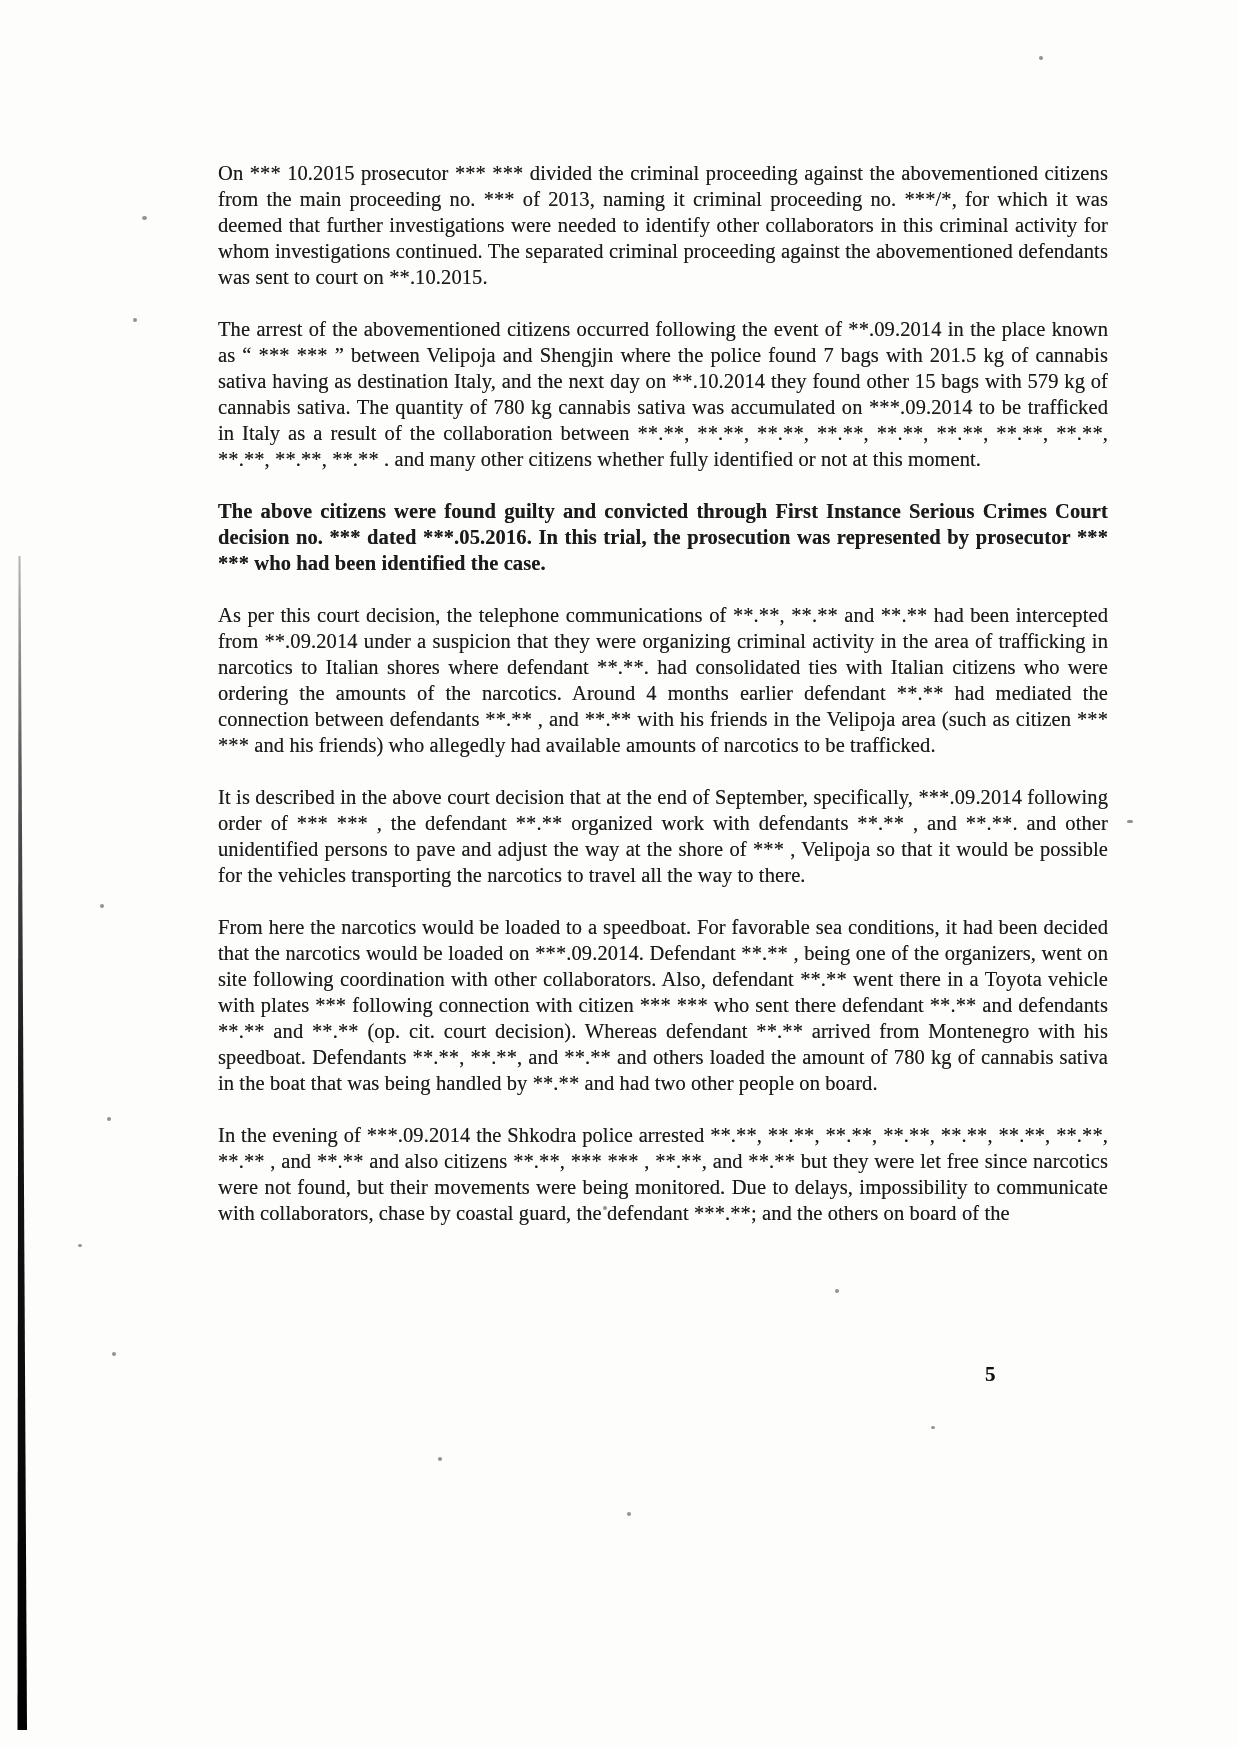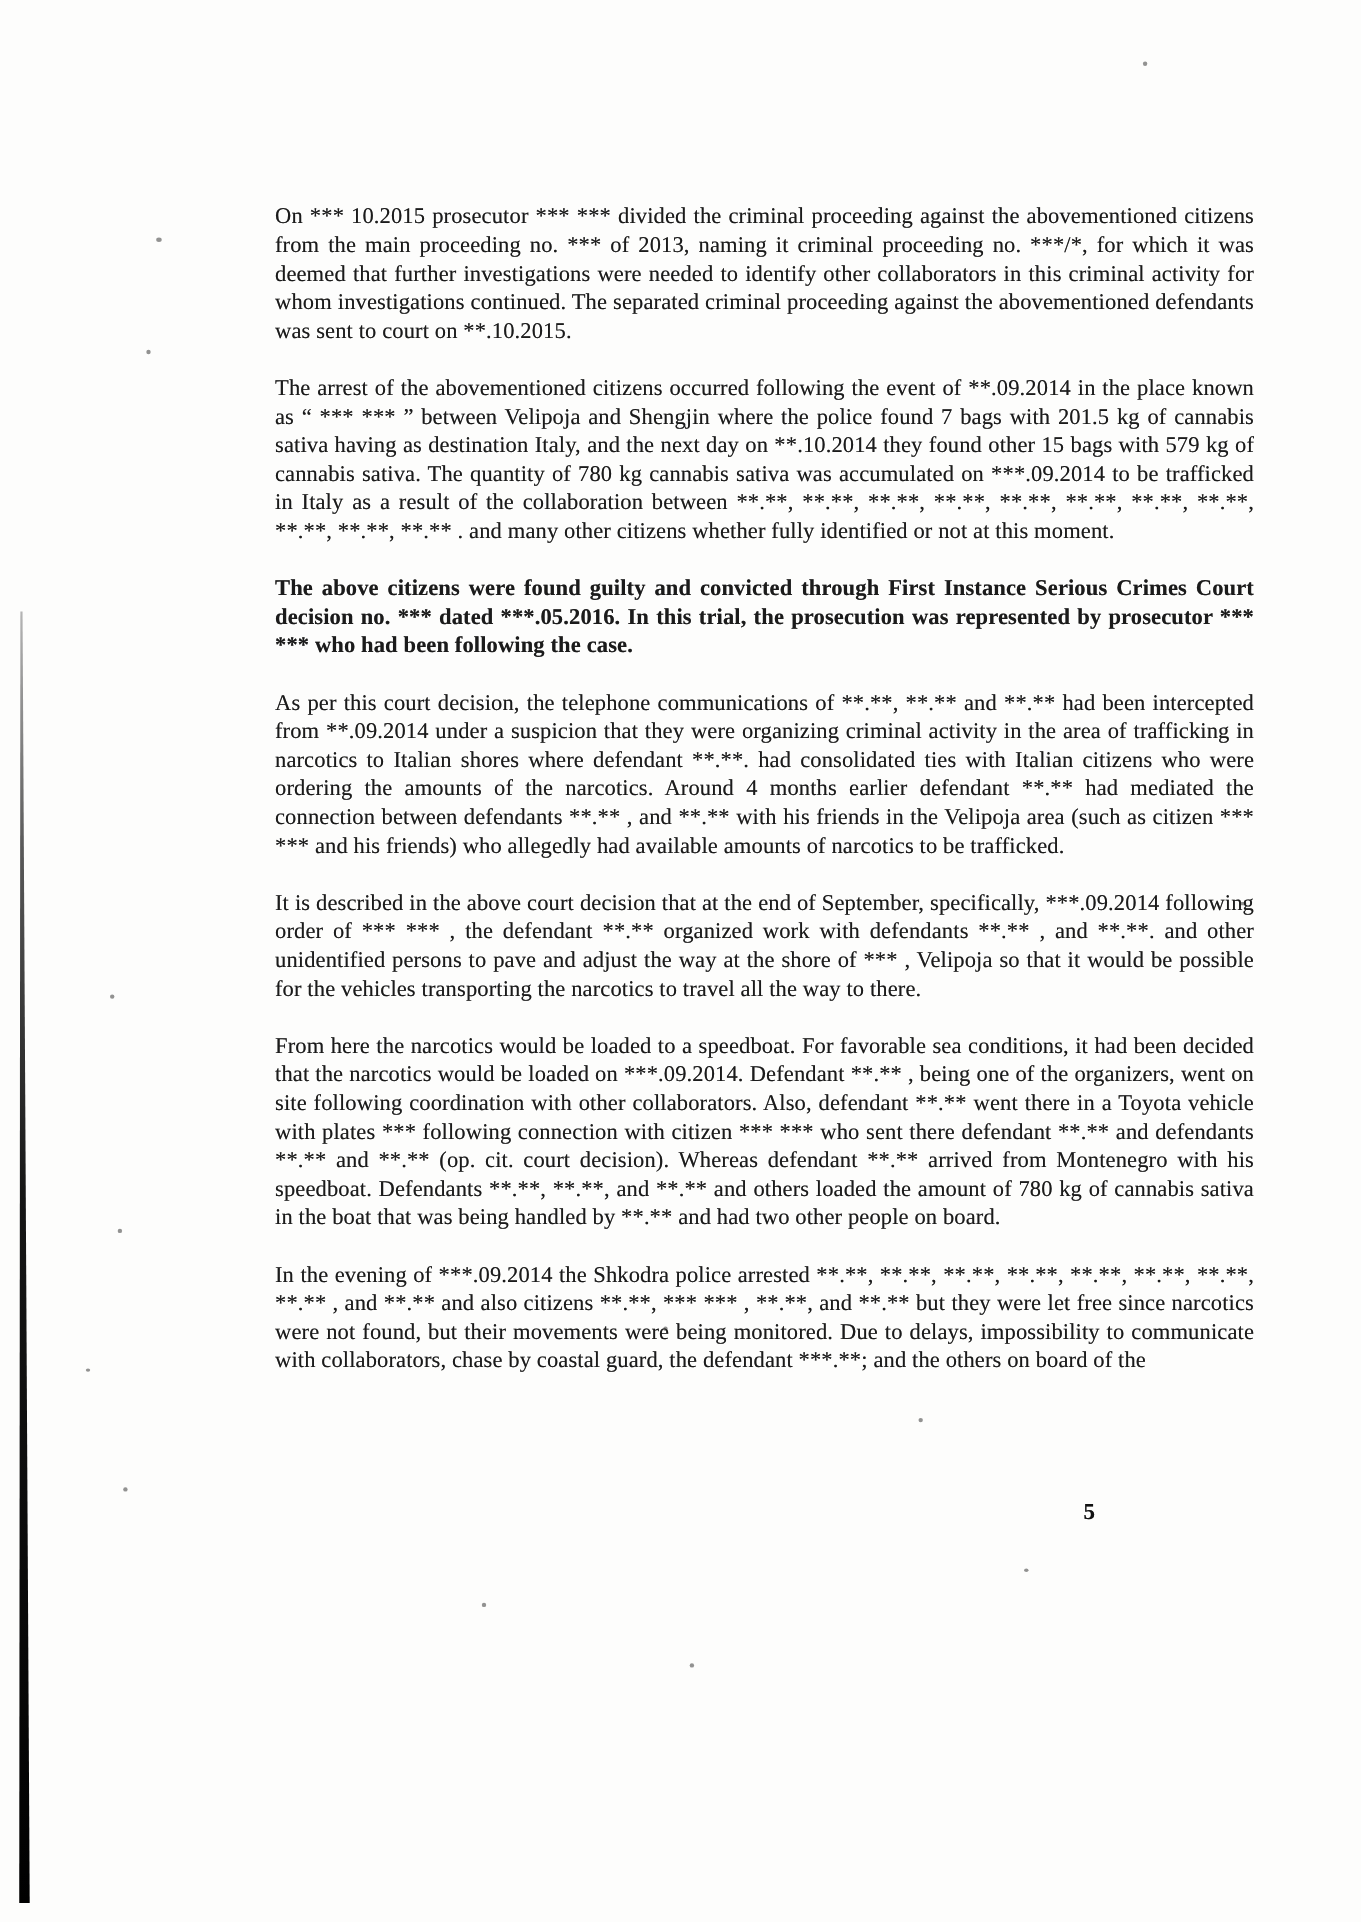--- a/index.html
+++ b/index.html
@@ -11,29 +11,28 @@
     position: relative;
     width: 1237px;
     height: 1747px;
     background: #fdfdfc;
     overflow: hidden;
     font-family: "Liberation Serif", serif;
   }
   .textblock {
     position: absolute;
     left: 218px;
-    top: 184px;
+    top: 160px;
     width: 890px;
     color: #1b1b1b;
     font-size: 20.5px;
     line-height: 26px;
     text-align: justify;
     letter-spacing: 0.1px;
     text-shadow: 0 0 0.6px rgba(20,20,20,0.55);
-    margin-left: 32px;
   }
   .para {
     margin: 0 0 26px 0;
   }
   .para-bold {
     font-weight: bold;
   }
   .pagenum {
     position: absolute;
     left: 985px;
@@ -83,21 +82,21 @@
   <div class="speck" style="left:78px;top:1244px;width:4px;height:3px"></div>
   <div class="speck" style="left:835px;top:1289px;width:4px;height:4px"></div>
   <div class="speck" style="left:112px;top:1352px;width:4px;height:4px"></div>
   <div class="speck" style="left:931px;top:1426px;width:4px;height:3px"></div>
   <div class="speck" style="left:438px;top:1457px;width:4px;height:4px"></div>
   <div class="speck" style="left:627px;top:1512px;width:4px;height:4px"></div>
 
   <main class="textblock">
     <p class="para">On *** 10.2015 prosecutor  *** ***   divided the criminal proceeding against the abovementioned citizens  from the main proceeding no. ***  of 2013, naming it criminal proceeding no. ***/*, for which it was deemed that further investigations were needed to identify other collaborators in this criminal activity for whom investigations continued. The separated criminal proceeding against the abovementioned defendants was sent to court on **.10.2015.</p>
     <p class="para">The arrest of the abovementioned  citizens occurred following the event of **.09.2014 in the place known as “ *** ***   ” between Velipoja and Shengjin where the police found 7 bags with 201.5 kg of cannabis sativa having as destination Italy, and the next day on **.10.2014 they found other 15 bags with 579 kg of cannabis sativa. The quantity of 780 kg cannabis sativa was accumulated on ***.09.2014 to be trafficked in Italy as a result of the collaboration between **.**, **.**, **.**, **.**, **.**, **.**, **.**, **.**, **.**, **.**, **.**  . and many other citizens whether fully identified or not at this moment.</p>
-    <p class="para para-bold">The above citizens were found guilty and convicted through First Instance Serious Crimes Court decision no. ***  dated ***.05.2016. In this trial, the prosecution was represented by prosecutor  *** ***     who had been following the case.</p>
+    <p class="para para-bold">The above citizens were found guilty and convicted through First Instance Serious Crimes Court decision no. ***  dated ***.05.2016. In this trial, the prosecution was represented by prosecutor  *** ***     who had been identified the case.</p>
     <p class="para">As per this court decision, the telephone communications of **.**, **.** and **.** had been intercepted from **.09.2014 under a suspicion that they were organizing criminal activity in the area of trafficking in narcotics to Italian shores where defendant **.**. had consolidated ties with Italian citizens who were ordering the amounts of the narcotics. Around 4 months earlier defendant **.** had mediated the connection between defendants **.** , and **.** with his friends in the Velipoja area (such as citizen *** ***     and his friends) who allegedly had available amounts of narcotics to be trafficked.</p>
     <p class="para">It is described in the above court decision that at the end of September, specifically, ***.09.2014 following order of *** ***    , the defendant **.** organized work with defendants **.** , and **.**. and other unidentified persons to pave and adjust the way at the shore of  ***  , Velipoja so that it would be possible for the vehicles transporting the narcotics to travel all the way to there.</p>
     <p class="para">From here the narcotics would be loaded to a speedboat. For favorable sea conditions, it had been decided that the narcotics would be loaded on ***.09.2014. Defendant **.** , being one of the organizers, went on site following coordination with other collaborators. Also, defendant **.** went there in a Toyota vehicle with plates   ***    following connection with citizen *** ***   who sent there defendant **.** and defendants **.** and **.** (op. cit. court decision). Whereas defendant **.**    arrived from Montenegro with his speedboat. Defendants **.**, **.**, and **.** and others loaded the amount of 780 kg of cannabis sativa in the boat that was being handled by **.**   and had two other people on board.</p>
     <p class="para">In the evening of ***.09.2014 the Shkodra police arrested **.**, **.**, **.**, **.**, **.**, **.**, **.**, **.** , and **.** and also citizens **.**, *** ***    , **.**, and **.**   but they were let free since narcotics were not found, but their movements were being monitored. Due to delays, impossibility to communicate with collaborators, chase by coastal guard, the defendant ***.**; and the others on board of the</p>
   </main>
 
   <div class="pagenum">5</div>
 
 </div>
 

